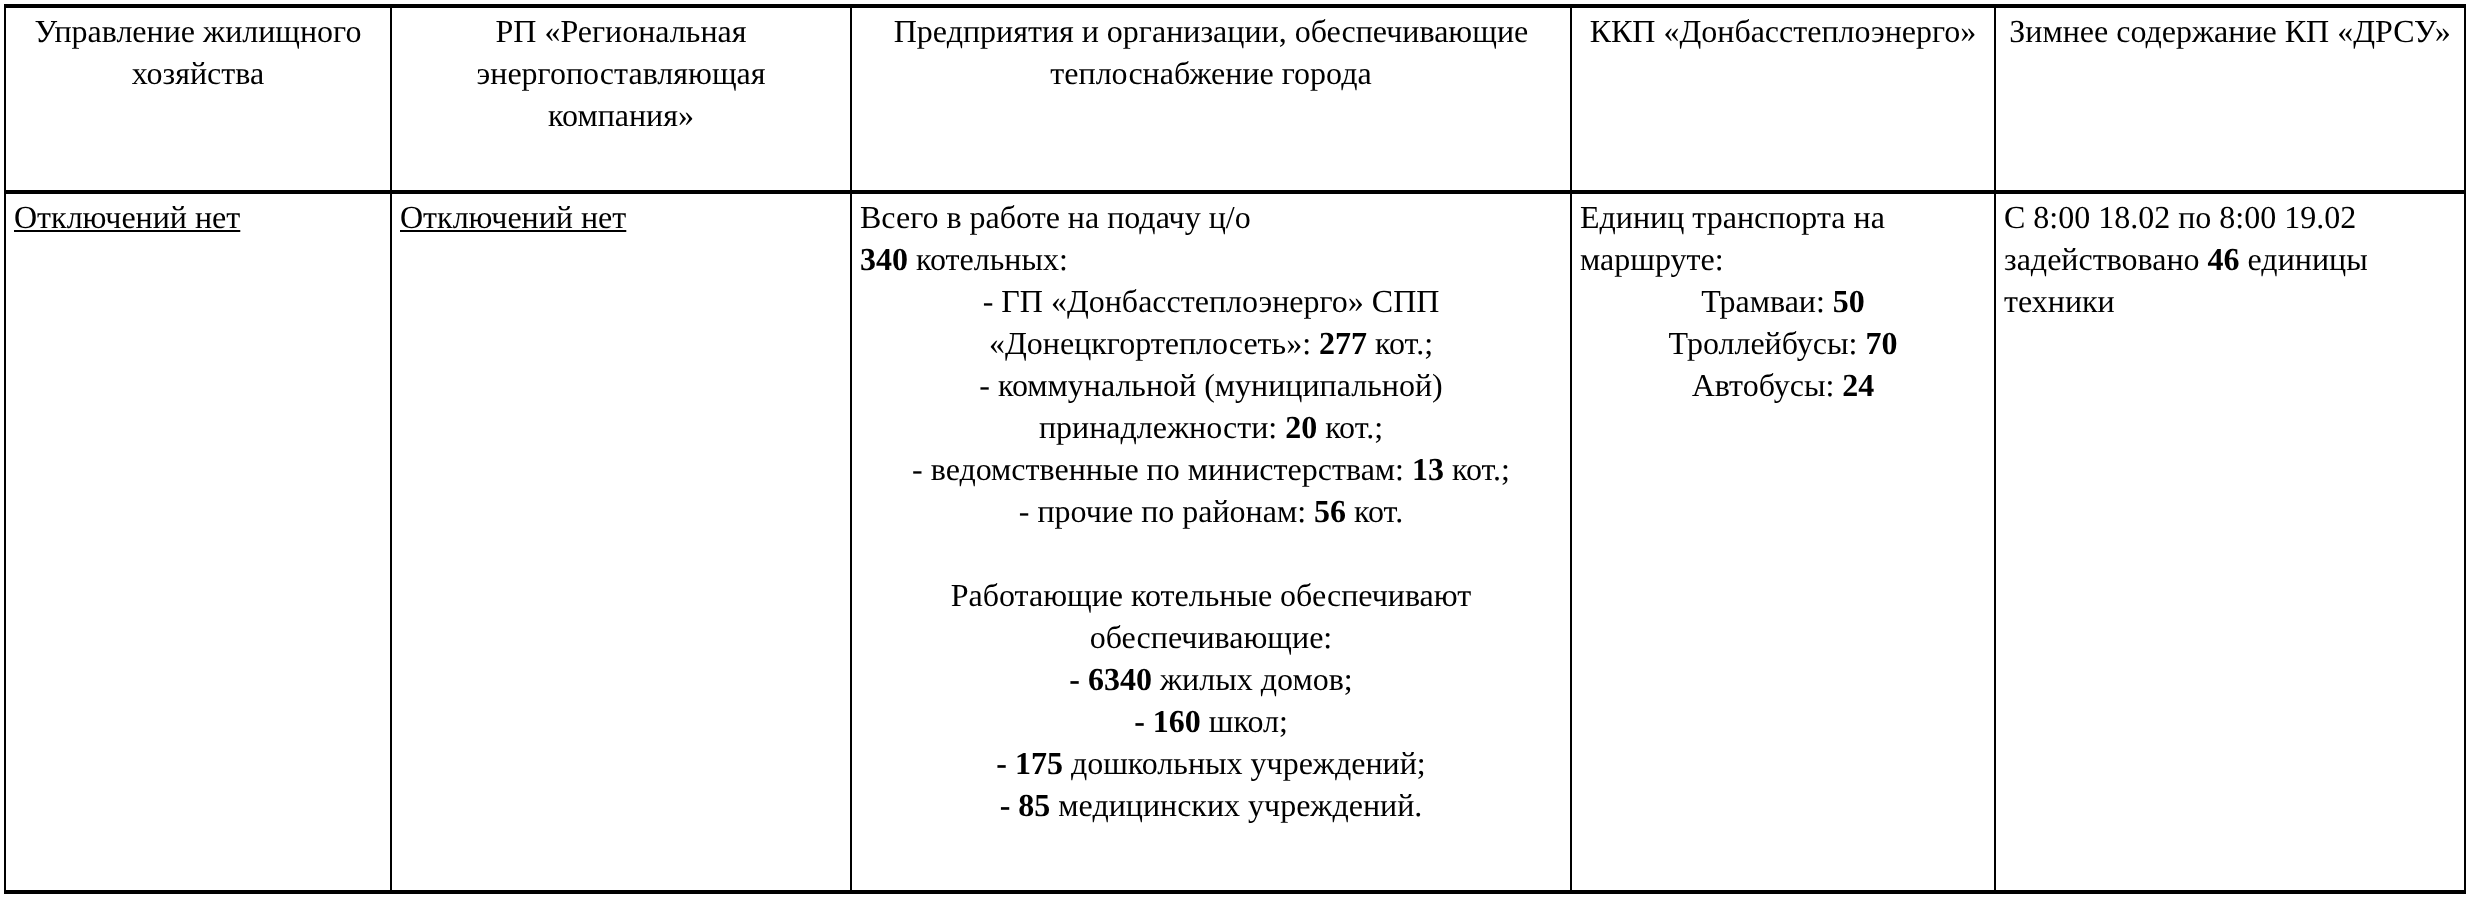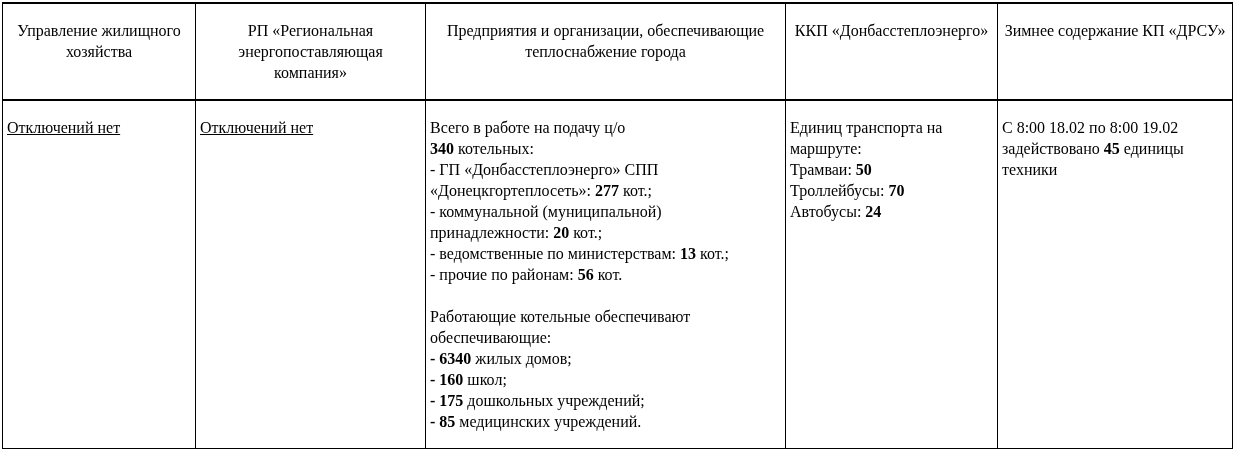--- a/index.html
+++ b/index.html
@@ -25,33 +25,33 @@
     margin: 2px;
     width: 1230px;
     height: 445px;
     background: #ffffff;
   }
   th, td {
     border: 1px solid #000000;
     border-top-width: 2px;
     border-bottom-width: 2px;
     vertical-align: top;
-    padding: 16px 4px;
+    padding: 2px 4px;
     line-height: 21px;
     font-weight: normal;
     overflow: hidden;
   }
   thead tr { height: 93px; }
   th { text-align: center; }
   td p.para {
     margin: 0;
     line-height: 21px;
   }
   td p.para.center { text-align: left; }
-  td p.para.left   { text-align: left; }
+  td p.para.left   { text-align: center; }
   span.run { white-space: pre-wrap; }
   span.run.b { font-weight: bold; }
   span.run.u { text-decoration: underline; }
 </style>
 </head>
 <body>
 
 <div class="page">
   <table class="report">
     <colgroup>
@@ -92,18 +92,18 @@
             <p class="para left"><span class="run b">- 175</span><span class="run"> дошкольных учреждений;</span></p>
             <p class="para left"><span class="run b">- 85</span><span class="run"> медицинских учреждений.</span></p>
           </td>
         <td>
             <p class="para center"><span class="run">Единиц транспорта на маршруте:</span></p>
             <p class="para left"><span class="run">Трамваи: </span><span class="run b">50</span></p>
             <p class="para left"><span class="run">Троллейбусы: </span><span class="run b">70</span></p>
             <p class="para left"><span class="run">Автобусы: </span><span class="run b">24</span></p>
           </td>
         <td>
-            <p class="para center"><span class="run">С 8:00 18.02 по 8:00 19.02 задействовано </span><span class="run b">45</span><span class="run"> единицы техники</span></p>
+            <p class="para center"><span class="run">С 8:00 18.02 по 8:00 19.02 задействовано </span><span class="run b">46</span><span class="run"> единицы техники</span></p>
           </td>
       </tr>
     </tbody>
   </table>
 </div>
 
 </body></html>

